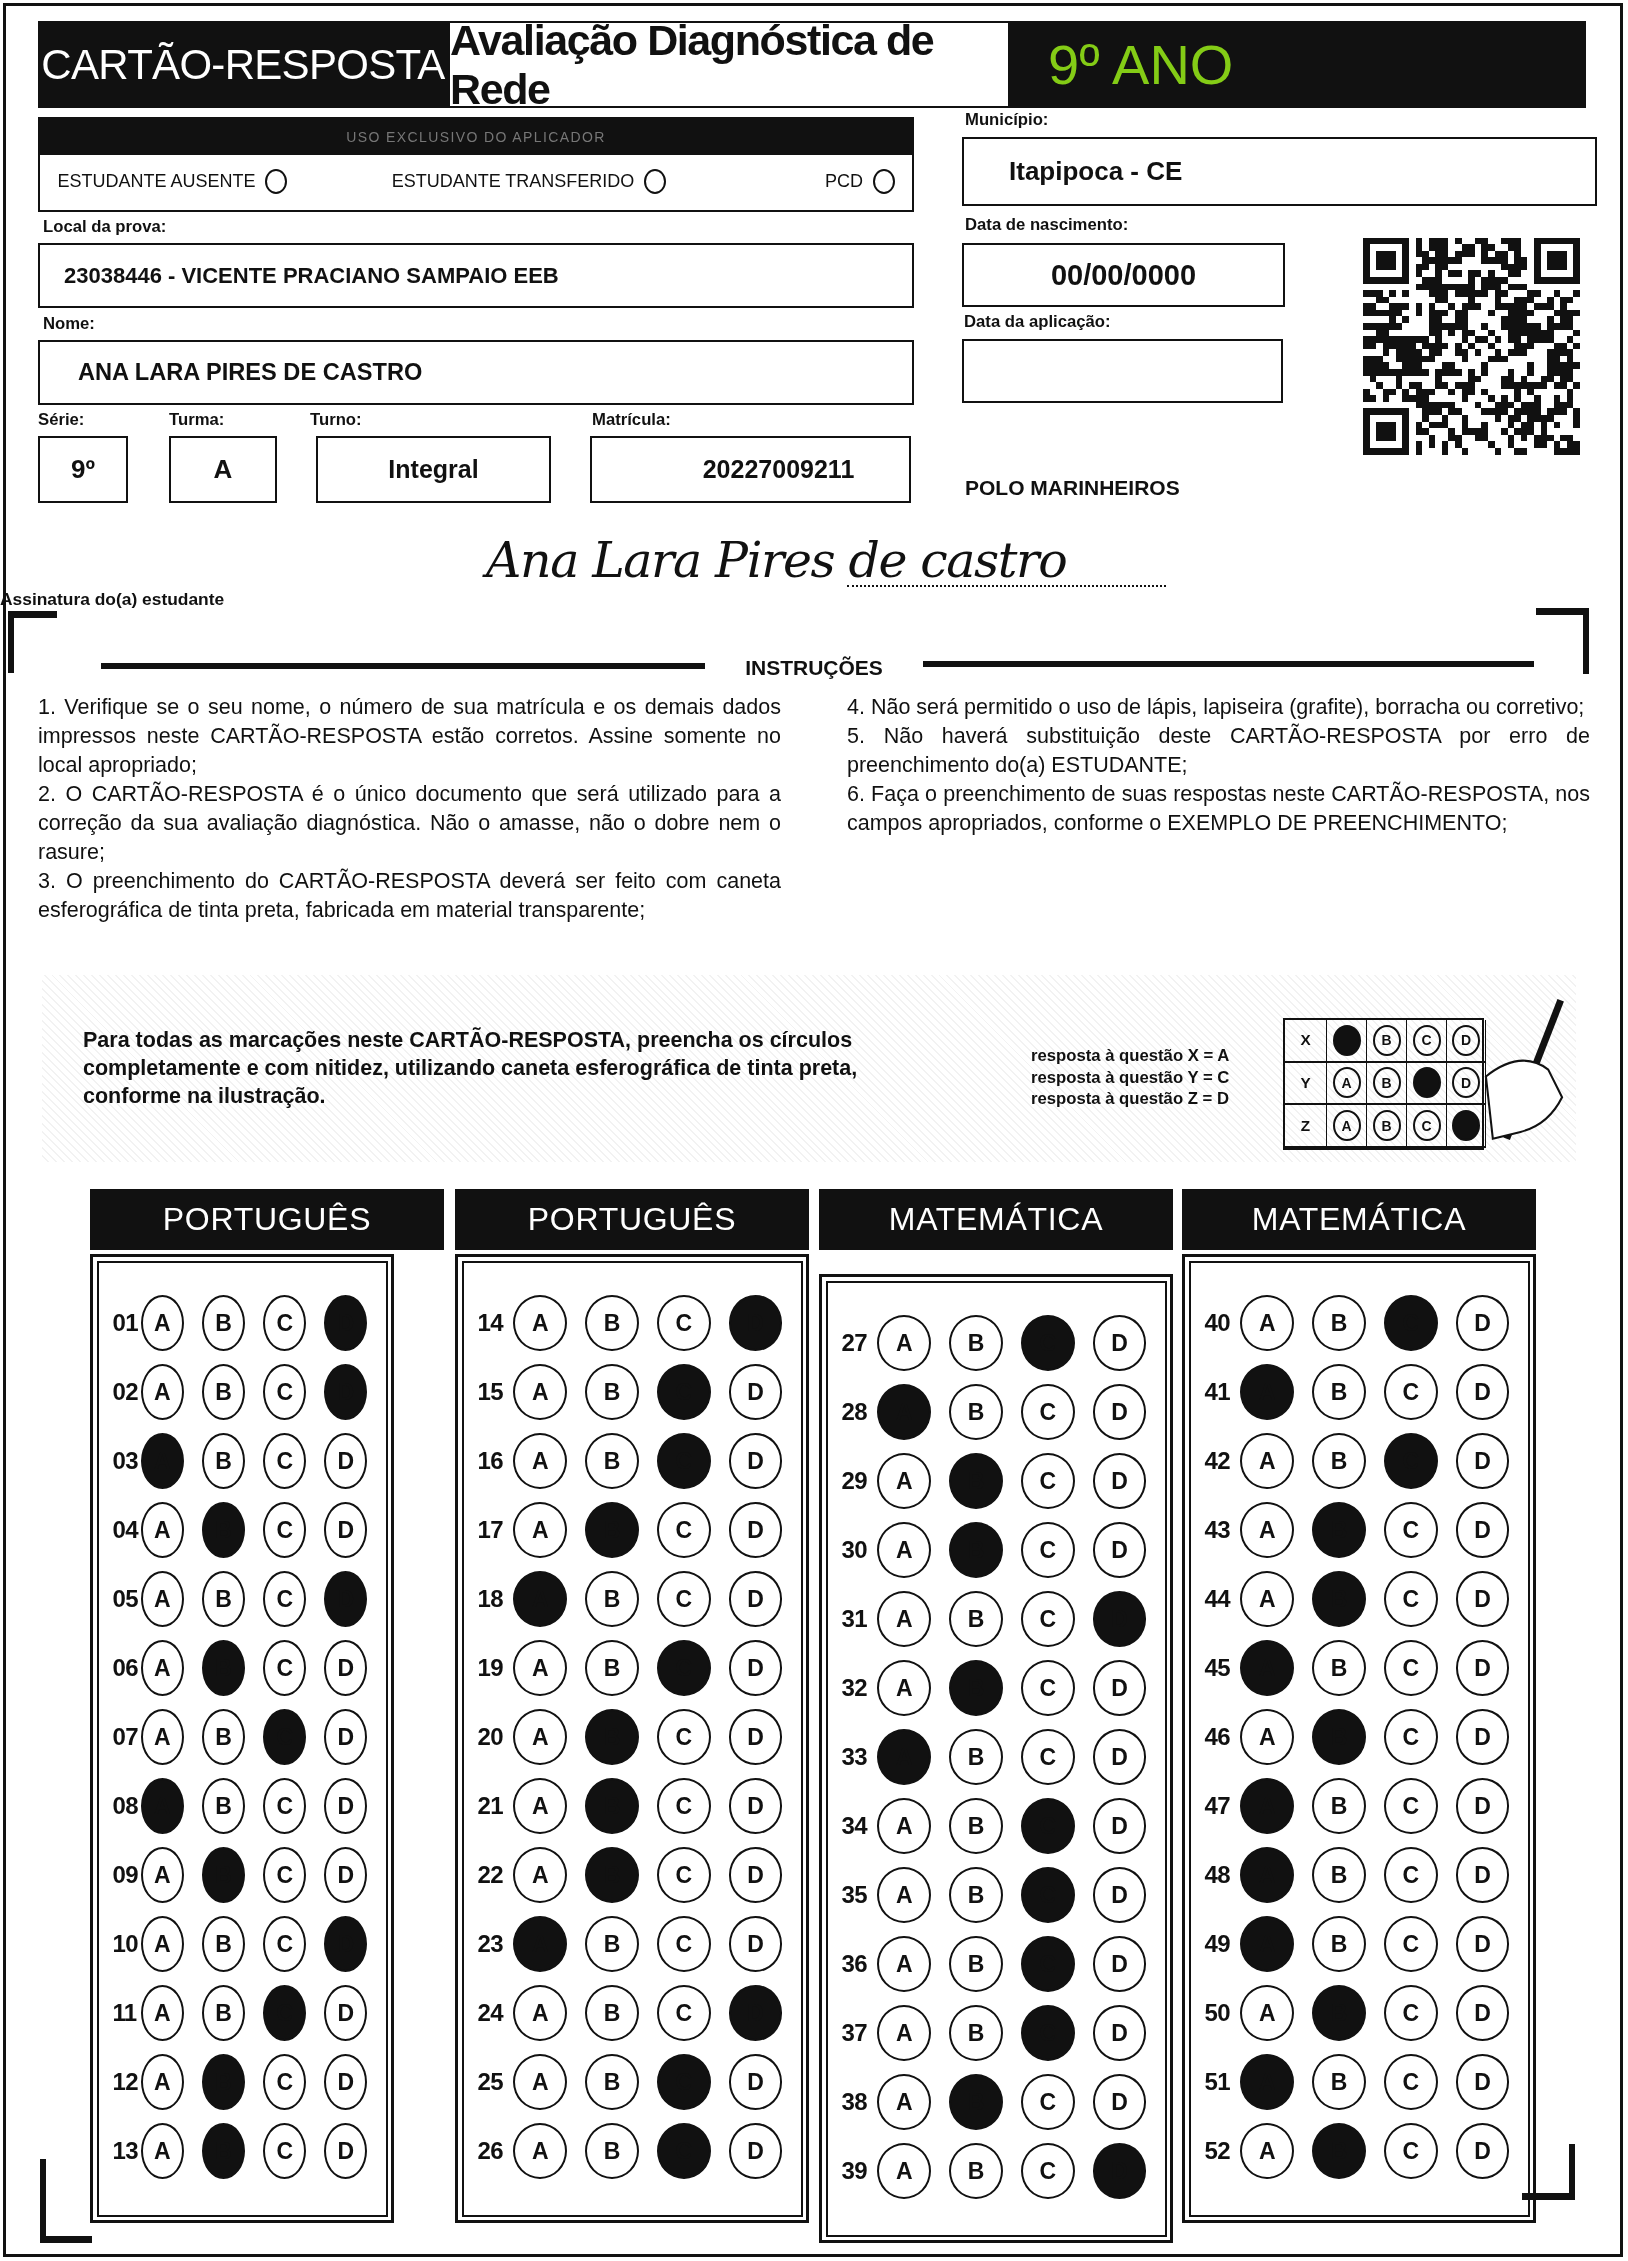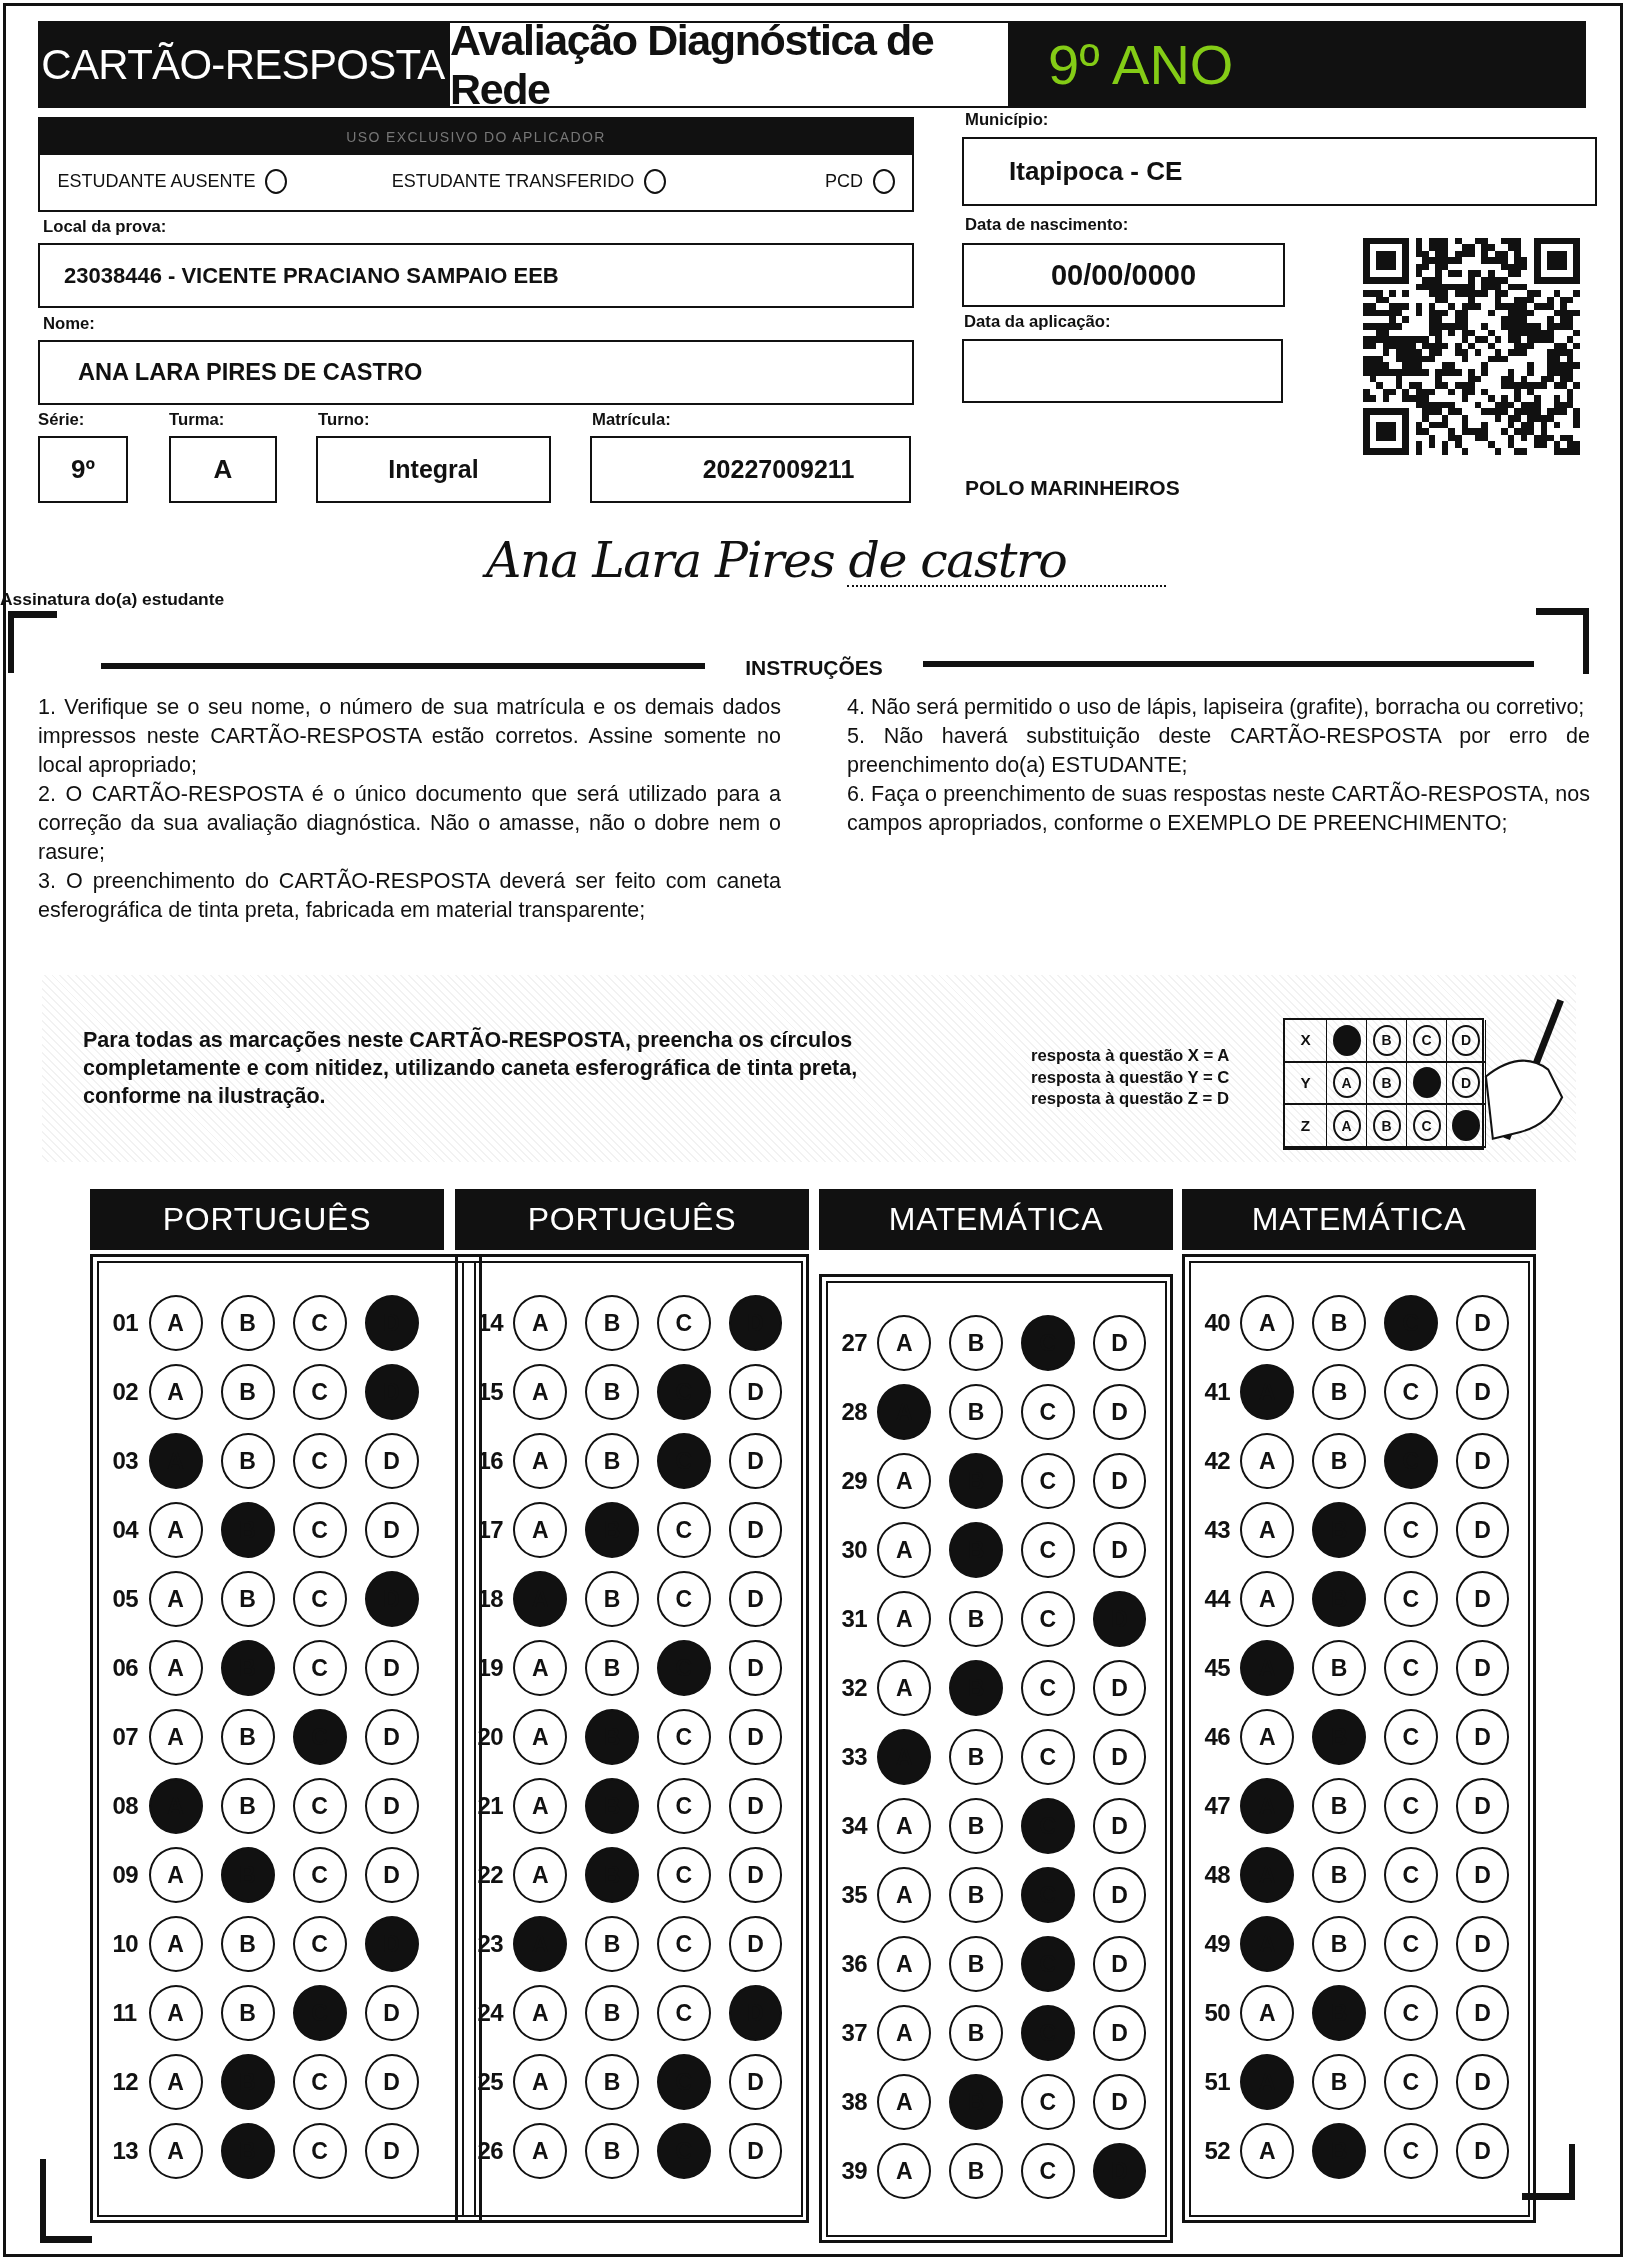--- a/index.html
+++ b/index.html
@@ -74,21 +74,21 @@
   <span>ANA LARA PIRES DE CASTRO</span>
 </div>
 <div class="abs label" style="left:38px; top:410px;">Série:</div>
 <div class="abs field" style="left:38px; top:436px; width:90px; height:67px; justify-content:center; font-size:26px;">
   <span>9º</span>
 </div>
 <div class="abs label" style="left:169px; top:410px;">Turma:</div>
 <div class="abs field" style="left:169px; top:436px; width:108px; height:67px; justify-content:center; font-size:26px;">
   <span>A</span>
 </div>
-<div class="abs label" style="left:318px; top:410px;">Turno:</div>
+<div class="abs label" style="left:310px; top:410px;">Turno:</div>
 <div class="abs field" style="left:316px; top:436px; width:235px; height:67px; justify-content:center; font-size:25px;">
   <span>Integral</span>
 </div>
 <div class="abs label" style="left:592px; top:410px;">Matrícula:</div>
 <div class="abs field" style="left:590px; top:436px; width:321px; height:67px; justify-content:center; font-size:25px; padding-left:56px;">
   <span>20227009211</span>
 </div>
 
 <div class="abs label" style="left:965px; top:110px;">Município:</div>
 <div class="abs field" style="left:962px; top:137px; width:635px; height:69px; padding-left:45px; font-size:26px;">
@@ -674,21 +674,21 @@
       <div class="ex-bub filled"></div>
     </div>
   </div>
 <svg class="abs" style="left:1479px; top:993px; width:90px; height:167px;" viewBox="0 0 130 240">
   <line x1="118" y1="10" x2="40" y2="210" stroke="#111" stroke-width="10"></line>
   <path d="M10 120 Q60 80 100 110 L120 150 Q100 190 60 200 L20 210 Z" fill="#fff" stroke="#111" stroke-width="3"></path>
 </svg>
 
 <div id="blocks">
     <div class="abs subject-header" style="left: 90px; top: 1189px; width: 354px;">PORTUGUÊS</div>
-    <div class="abs block" style="left: 90px; top: 1254px; width: 392px; height: 969px;">
+    <div class="abs block" style="left: 90px; top: 1254px; width: 304px; height: 969px;">
       <div class="block-inner">
         <div class="qrow">
           <span class="qnum">01</span>
           <span class="bubble">A</span>
           <span class="bubble">B</span>
           <span class="bubble">C</span>
           <span class="bubble filled">D</span>
         </div>
         <div class="qrow">
           <span class="qnum">02</span>

